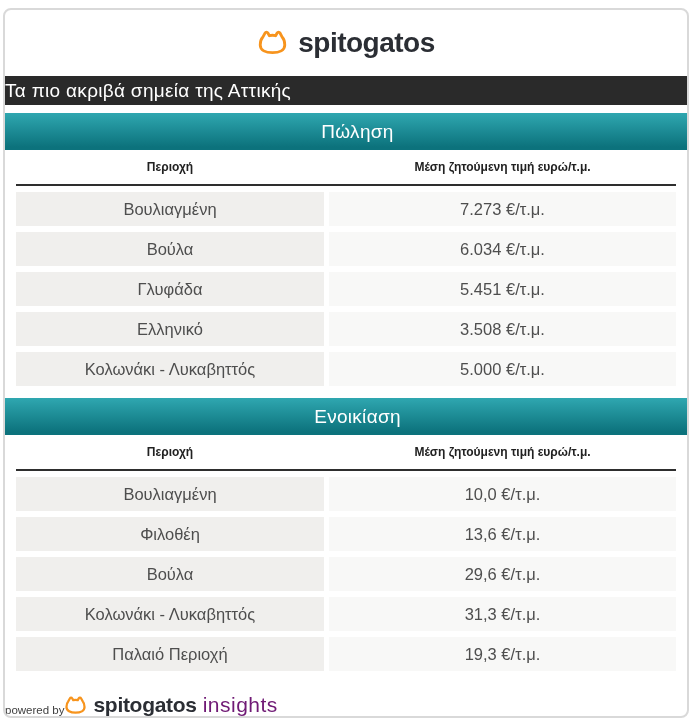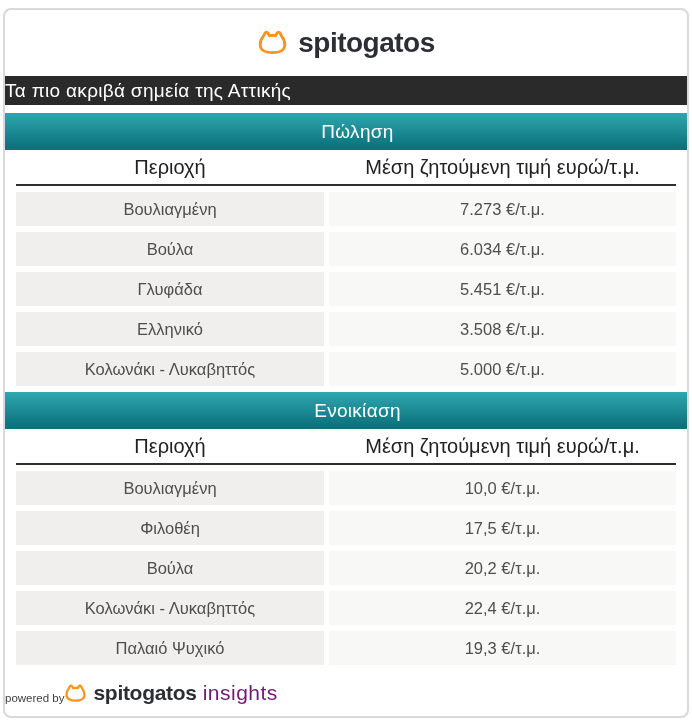--- a/index.html
+++ b/index.html
@@ -42,25 +42,25 @@
     height:37px;color:#fff;
     background:linear-gradient(180deg,var(--teal-top) 0%,var(--teal-bottom) 92%);
     display:flex;align-items:center;justify-content:center;
     font-size:19px;font-weight:400;letter-spacing:0.3px;padding-left:23px;
   }
   .col-headers{
     margin:0 11px;height:36px;border-bottom:2px solid #2E2E2E;
     display:flex;align-items:center;
   }
   .col-h{
-    text-align:center;font-weight:400;font-size:20px;color:var(--header-text);
+    text-align:center;font-weight:700;font-size:12px;color:var(--header-text);
   }
   .col-h.area{width:308px;margin-right:5px;}
   .col-h.price{flex:1;}
-  .rows{margin:0 11px;padding-bottom:6px;}
+  .rows{margin:0 11px;padding-bottom:12px;}
   .row{display:flex;margin-top:6px;height:34px;}
   .cell{
     display:flex;align-items:center;justify-content:center;
     font-size:16.5px;color:var(--cell-text);
   }
   .cell.area{width:308px;margin-right:5px;background:var(--area-bg);}
   .cell.price{flex:1;background:var(--price-bg);}
   footer{
     margin-top:10px;
     display:flex;flex-direction:row;align-items:flex-end;
@@ -134,35 +134,35 @@
       <div class="col-h price">Μέση ζητούμενη τιμή ευρώ/τ.μ.</div>
     </div>
     <div class="rows">
   <div class="row">
     <div class="cell area">Βουλιαγμένη</div>
     <div class="cell price">10,0 €/τ.μ.</div>
   </div>
 
   <div class="row">
     <div class="cell area">Φιλοθέη</div>
-    <div class="cell price">17,5 €/τ.μ.</div>
+    <div class="cell price">13,6 €/τ.μ.</div>
   </div>
 
   <div class="row">
     <div class="cell area">Βούλα</div>
-    <div class="cell price">20,2 €/τ.μ.</div>
+    <div class="cell price">29,6 €/τ.μ.</div>
   </div>
 
   <div class="row">
     <div class="cell area">Κολωνάκι - Λυκαβηττός</div>
-    <div class="cell price">22,4 €/τ.μ.</div>
+    <div class="cell price">31,3 €/τ.μ.</div>
   </div>
 
   <div class="row">
-    <div class="cell area">Παλαιό Ψυχικό</div>
+    <div class="cell area">Παλαιό Περιοχή</div>
     <div class="cell price">19,3 €/τ.μ.</div>
   </div>
 </div>
   </section>
 </main>
 
   <footer>
     <span class="powered">powered by</span>
     <div class="footer-logo">
       <span>

